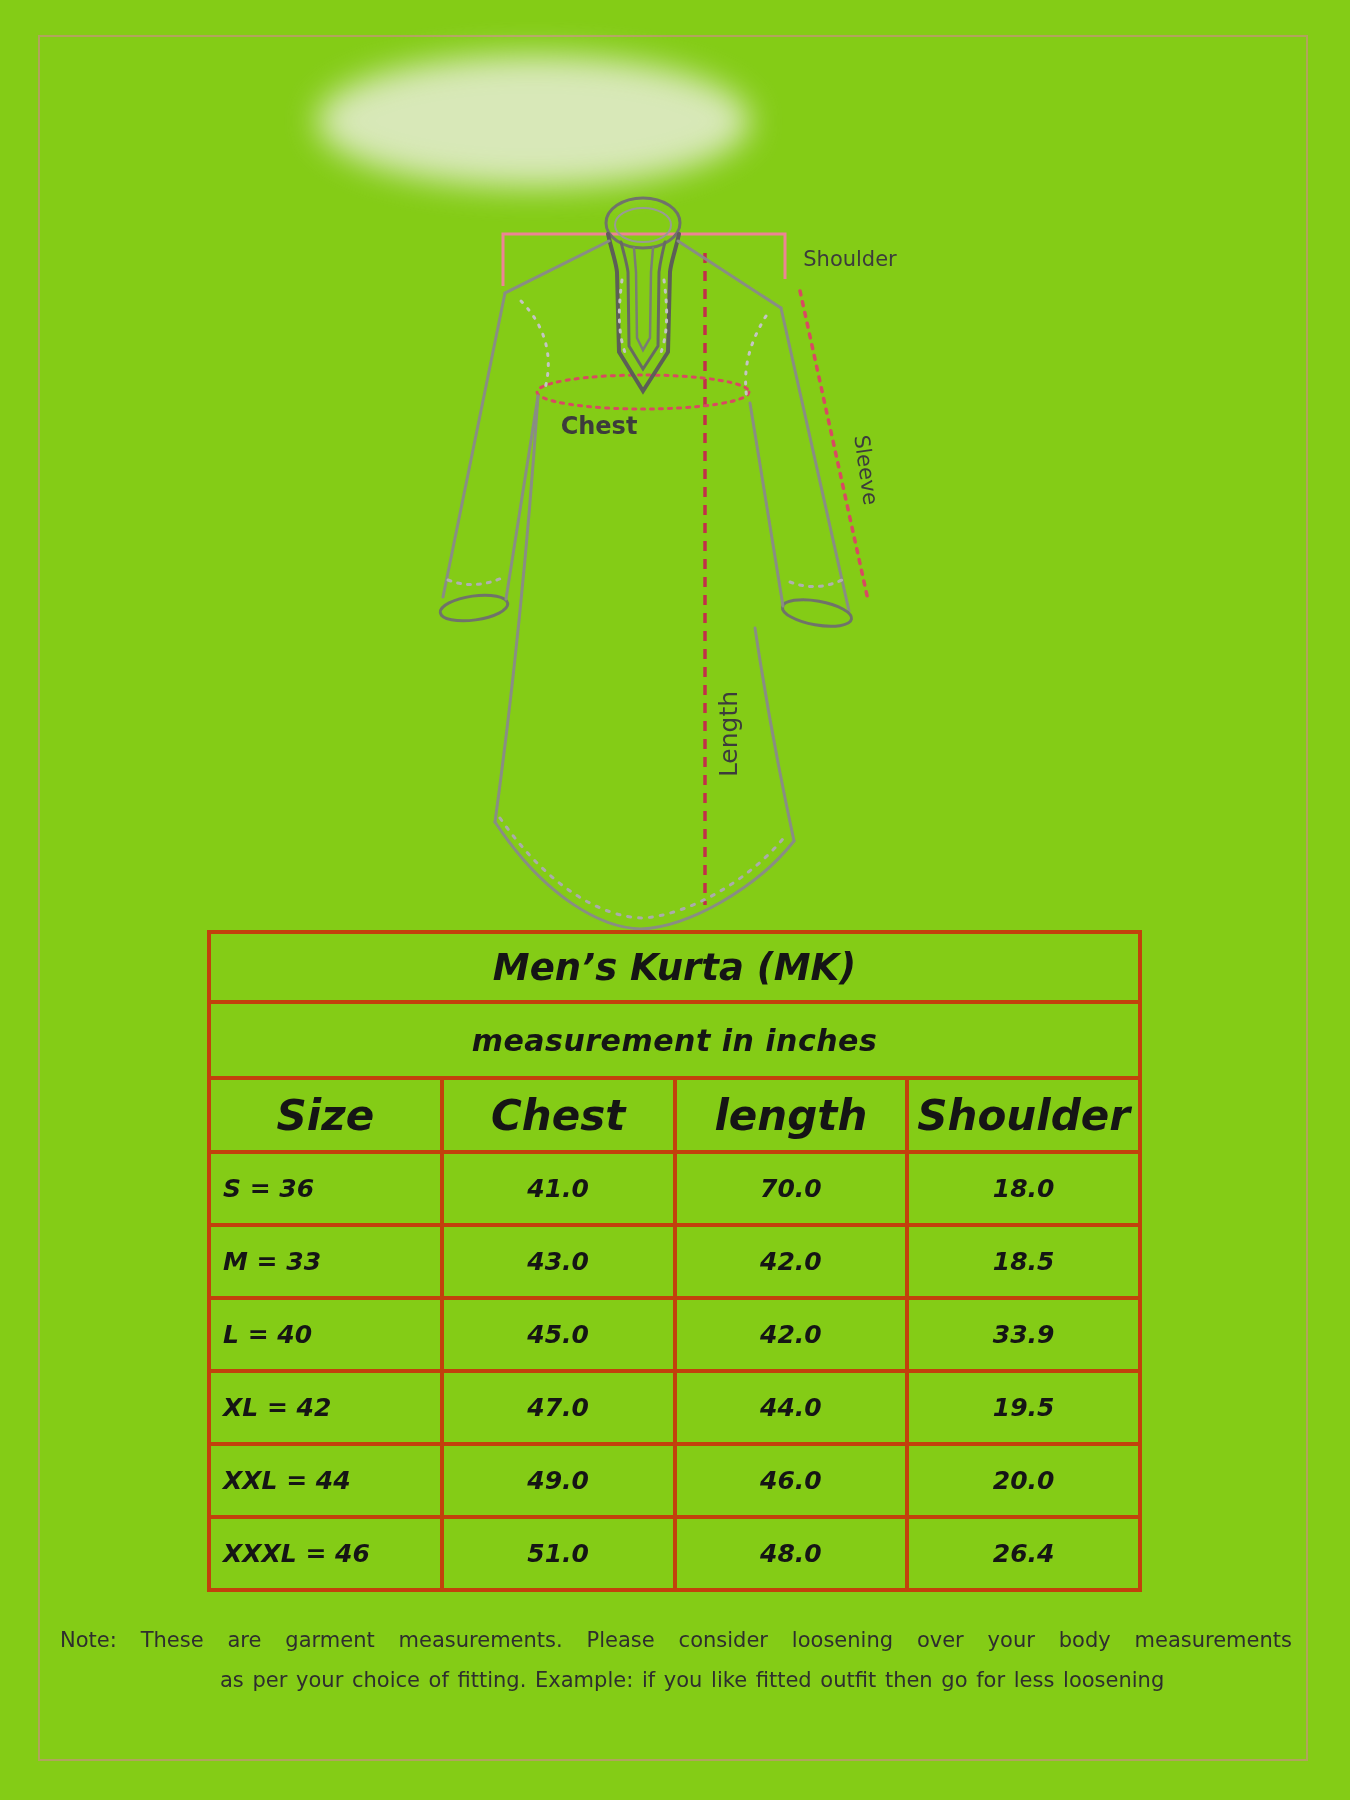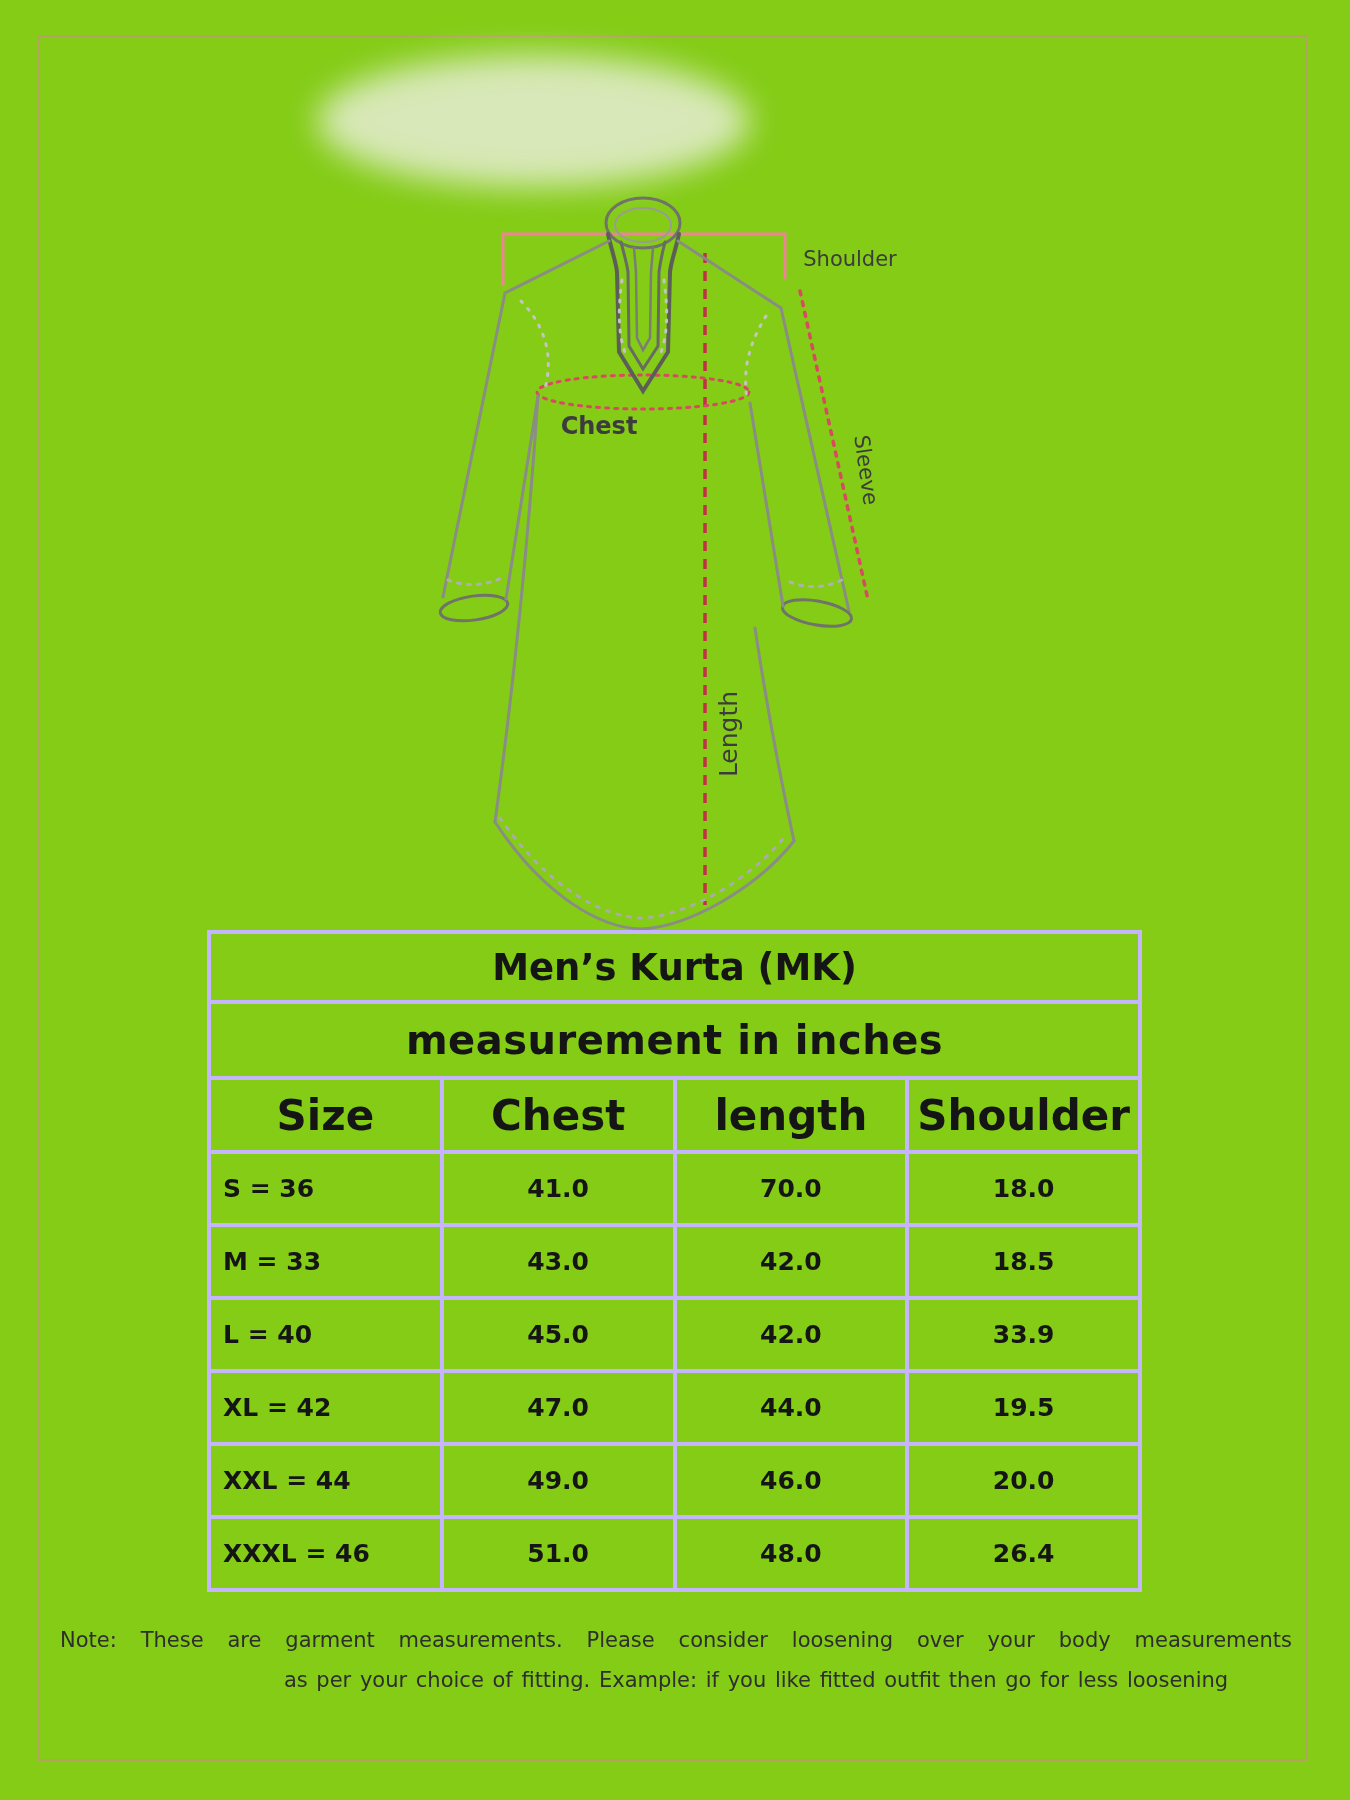--- a/index.html
+++ b/index.html
@@ -23,38 +23,39 @@
   .lbl-shoulder{left:850px;top:259px;font-size:21px;}
   .lbl-chest{left:599px;top:426px;font-size:24px;font-weight:700;}
   .lbl-sleeve{left:866px;top:470px;font-size:21px;transform:translate(-50%,-50%) rotate(82deg);}
   .lbl-length{left:728px;top:734px;font-size:25px;transform:translate(-50%,-50%) rotate(-90deg);}
   .chart-wrap{position:absolute;left:207px;top:930px;width:935px;}
   table.size-chart{
     width:100%;border-collapse:collapse;table-layout:fixed;
     color:#151515;
   }
   table.size-chart td{
-    border:4px solid #c4b5fd;text-align:center;vertical-align:middle;
+    border:4px solid #c2410c;text-align:center;vertical-align:middle;
     overflow:hidden;
+    font-style:italic;
   }
   td.c-size{width:25.8%;}
   td.c-chest{width:25.1%;}
   td.c-length{width:24.6%;}
   td.c-shoulder{width:24.5%;}
   tr.title-row td{height:64px;font-size:37px;font-weight:700;}
-  tr.sub-row td{height:70px;font-size:40px;font-weight:700;letter-spacing:.5px;}
+  tr.sub-row td{height:70px;font-size:30px;font-weight:700;letter-spacing:.5px;}
   tr.head-row td{height:68px;font-size:42px;font-weight:700;}
   tr.data-row td{height:67px;font-size:25px;font-weight:700;}
   tr.data-row td.c-size{text-align:left;padding-left:12px;}
   .note{
     position:absolute;left:60px;top:1620px;width:1232px;
     color:#2e2e2e;font-size:21px;line-height:40px;
   }
   .note-line1{text-align:justify;text-align-last:justify;word-spacing:5px;}
-  .note-line2{text-align:center;padding-left:160px;word-spacing:2px;}
+  .note-line2{padding-left:160px;word-spacing:2px;}
 </style>
 </head>
 <body>
 
 <div id="canvas">
 
   <div class="frame"></div>
   <div class="watermark"></div>
 
   <svg class="diagram-svg" viewBox="380 160 540 800">

